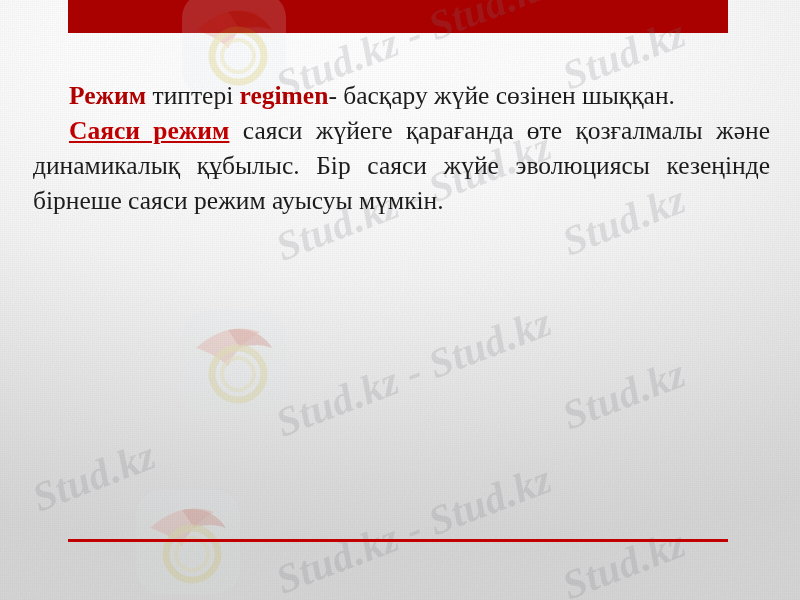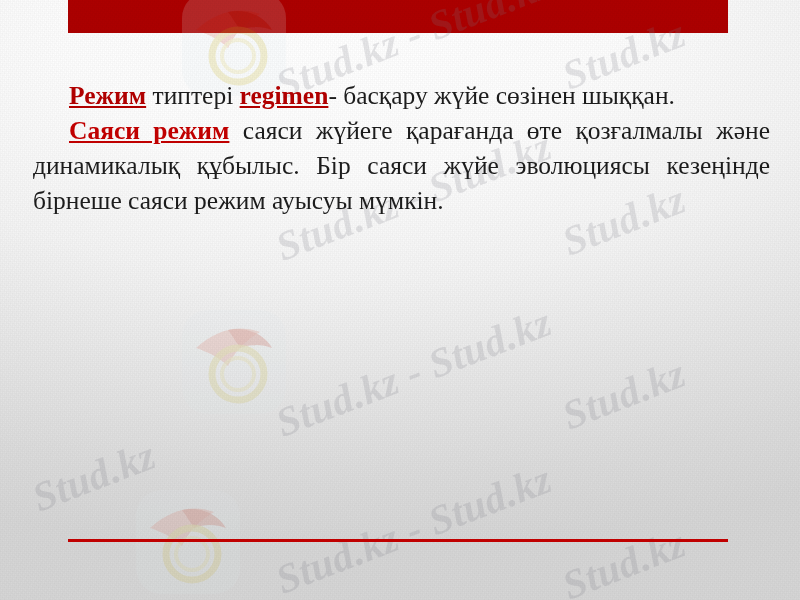--- a/index.html
+++ b/index.html
@@ -99,21 +99,20 @@
 
   .term {
     color: #c00000;
     font-weight: bold;
     text-decoration: underline;
     text-underline-offset: 2px;
   }
   .term-dark {
     color: #b00000;
     font-weight: bold;
-    text-decoration: underline;
     text-underline-offset: 2px;
   }
 
   
   #rule {
     position: absolute;
     left: 68px;
     top: 539px;
     width: 660px;
     height: 3px;

